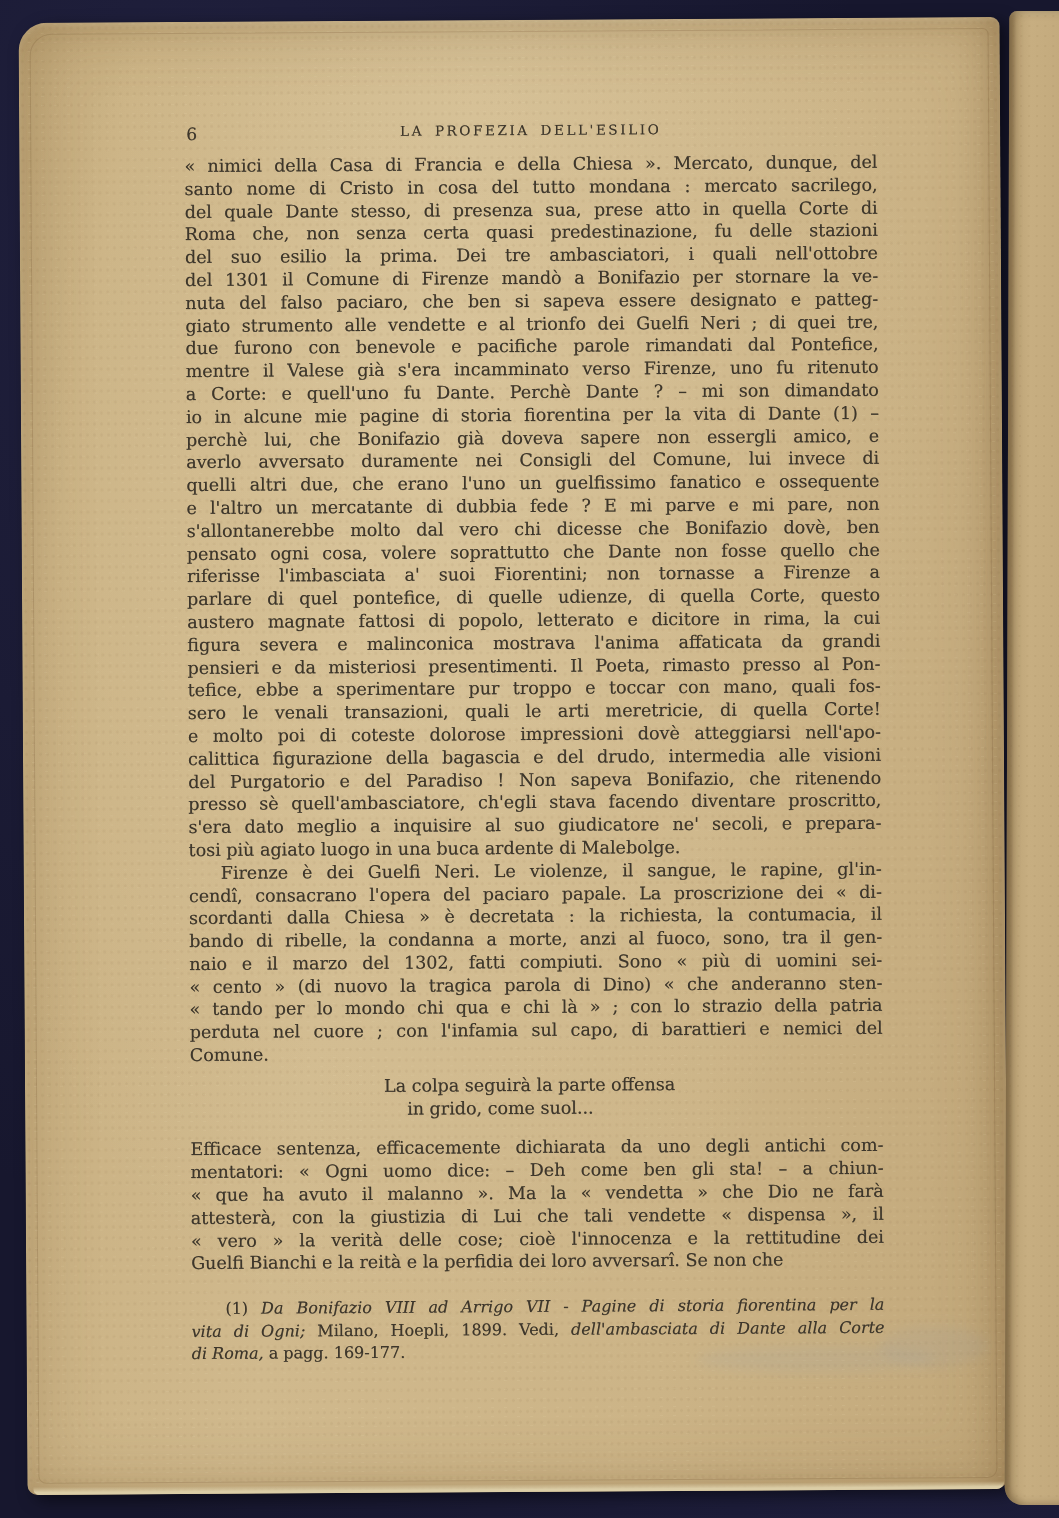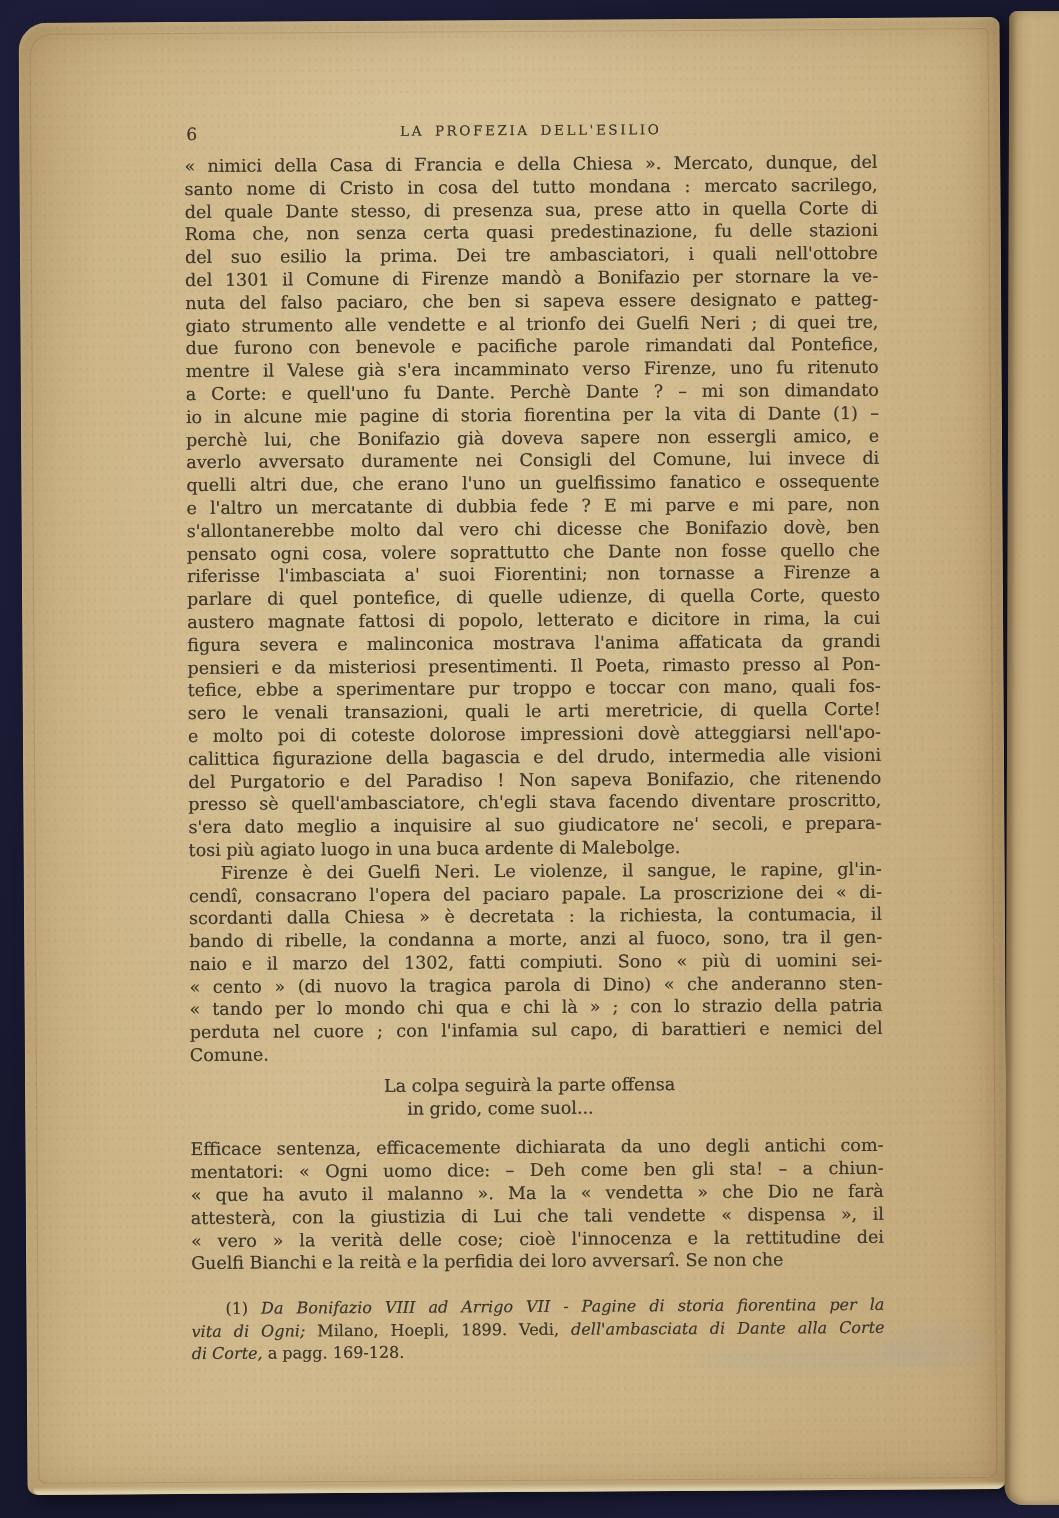--- a/index.html
+++ b/index.html
@@ -186,19 +186,19 @@
             <div class="line just">« que ha avuto il malanno ». Ma la « vendetta » che Dio ne farà</div>
             <div class="line just">attesterà, con la giustizia di Lui che tali vendette « dispensa », il</div>
             <div class="line just">« vero » la verità delle cose; cioè l'innocenza e la rettitudine dei</div>
             <div class="line last">Guelfi Bianchi e la reità e la perfidia dei loro avversarî. Se non che</div>
           </div>
         </div>
 
       <div class="footnote">
           <div class="line fn-line just indent"><span>(1) </span><span class="it">Da Bonifazio VIII ad Arrigo VII - Pagine di storia fiorentina per la</span></div>
           <div class="line fn-line just"><span class="it">vita di Ogni;</span><span> Milano, Hoepli, 1899. Vedi, </span><span class="it">dell'ambasciata di Dante alla Corte</span></div>
-          <div class="line fn-line last"><span class="it">di Corte,</span><span> a pagg. 169-128.</span></div>
+          <div class="line fn-line last"><span class="it">di Roma,</span><span> a pagg. 169-177.</span></div>
         </div>
     </div>
   </div>
 
   <div class="next-page-edge"></div>
 </div>
 
 </body></html>

